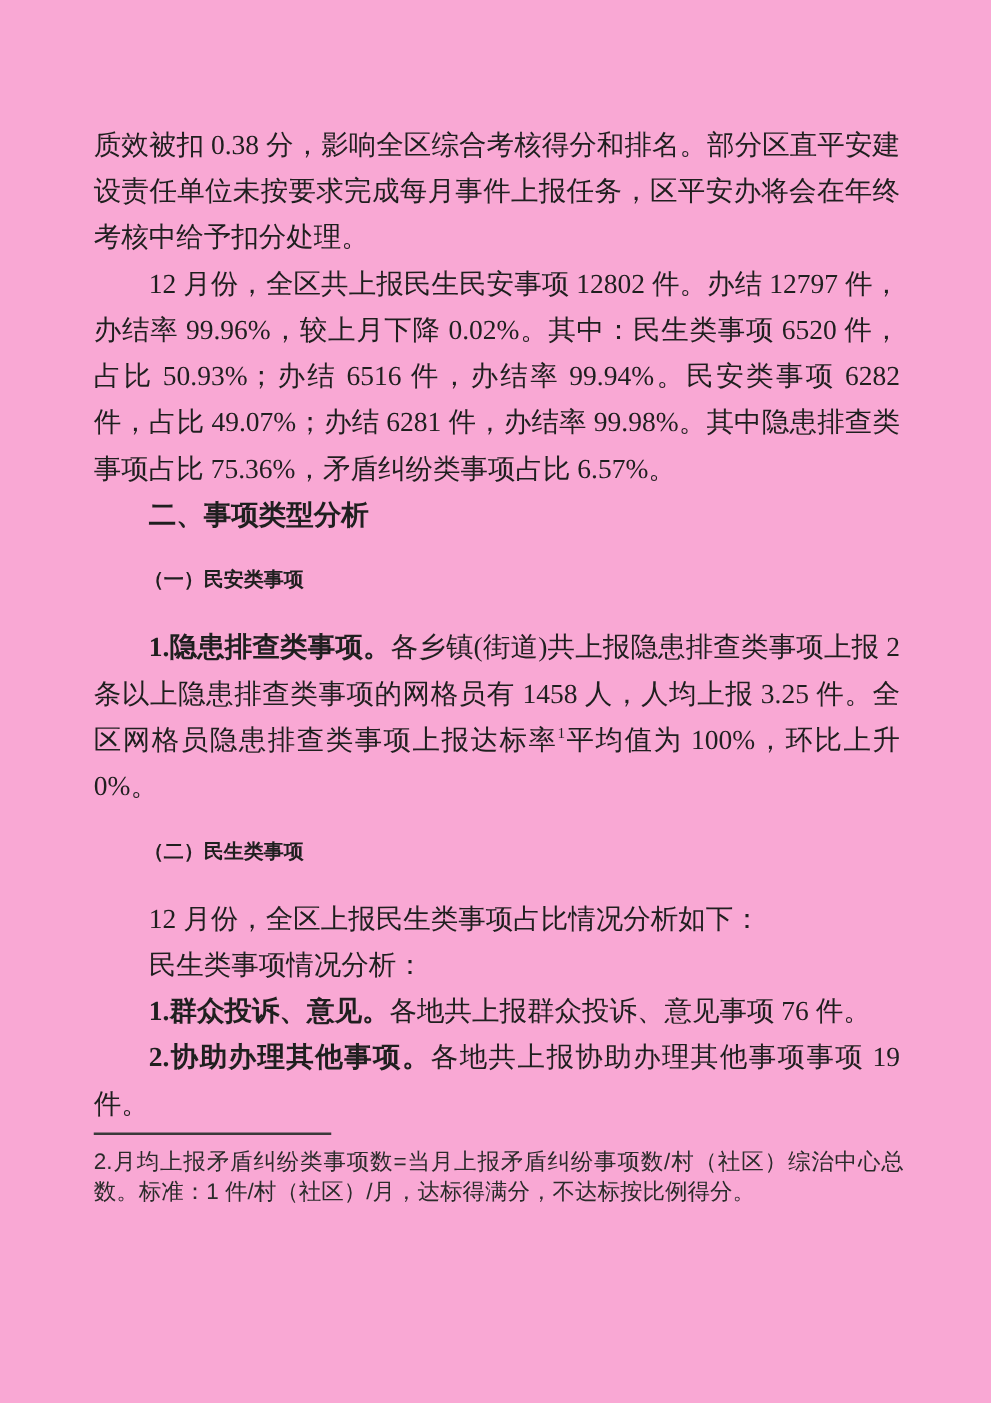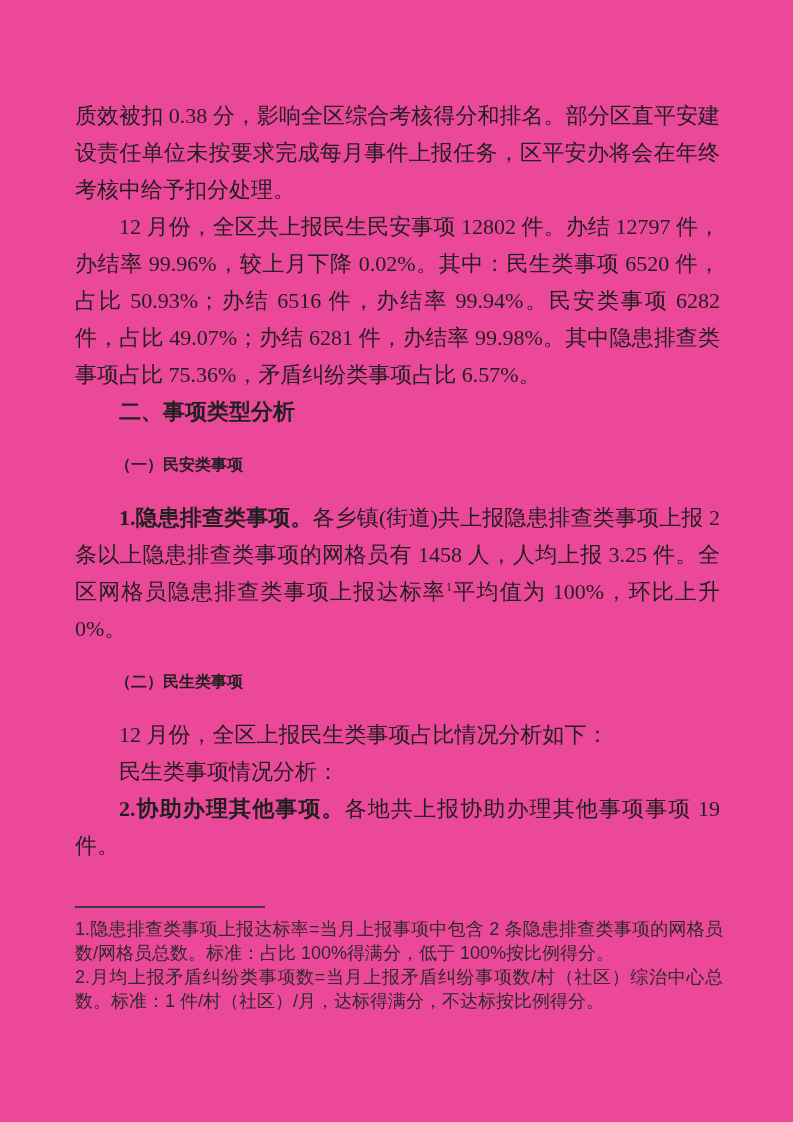--- a/index.html
+++ b/index.html
@@ -4,21 +4,21 @@
 <style>
   html, body {
     margin: 0;
     padding: 0;
     background: #ffffff;
   }
   .page {
     position: relative;
     width: 793px;
     height: 1122px;
-    background: #ec4899;
+    background: #f9a8d4;
     box-sizing: border-box;
     padding: 97px 73px 0 75px;
     overflow: hidden;
     font-family: "Liberation Serif", "DejaVu Serif", serif;
     color: #1f1f1f;
   }
   .body-text {
     font-size: 22px;
     line-height: 37px;
     text-align: justify;
@@ -95,24 +95,24 @@
 
     <p class="para"><span class="lead">1.隐患排查类事项。</span><span>各乡镇(街道)共上报隐患排查类事项上报 2 条以上隐患排查类事项的网格员有 1458 人，人均上报 3.25 件。全区网格员隐患排查类事项上报达标率</span><sup class="fn-ref">1</sup><span>平均值为 100%，环比上升 0%。</span></p>
 
 
     <h3 class="heading-sub">（二）民生类事项</h3>
 
     <p class="para">12 月份，全区上报民生类事项占比情况分析如下：</p>
 
     <p class="para">民生类事项情况分析：</p>
 
+    <p class="para"><span class="lead">1.群众投诉、意见。</span><span>各地共上报群众投诉、意见事项 76 件。</span></p>
 
     <p class="para"><span class="lead">2.协助办理其他事项。</span><span>各地共上报协助办理其他事项事项 19 件。</span></p>
 
   </div>
 
   <div class="footnotes">
     <div class="fn-sep"></div>
-    <p class="fn">1.隐患排查类事项上报达标率=当月上报事项中包含 2 条隐患排查类事项的网格员数/网格员总数。标准：占比 100%得满分，低于 100%按比例得分。</p>
     <p class="fn">2.月均上报矛盾纠纷类事项数=当月上报矛盾纠纷事项数/村（社区）综治中心总数。标准：1 件/村（社区）/月，达标得满分，不达标按比例得分。</p>
   </div>
 
 </div>
 
 </body></html>

